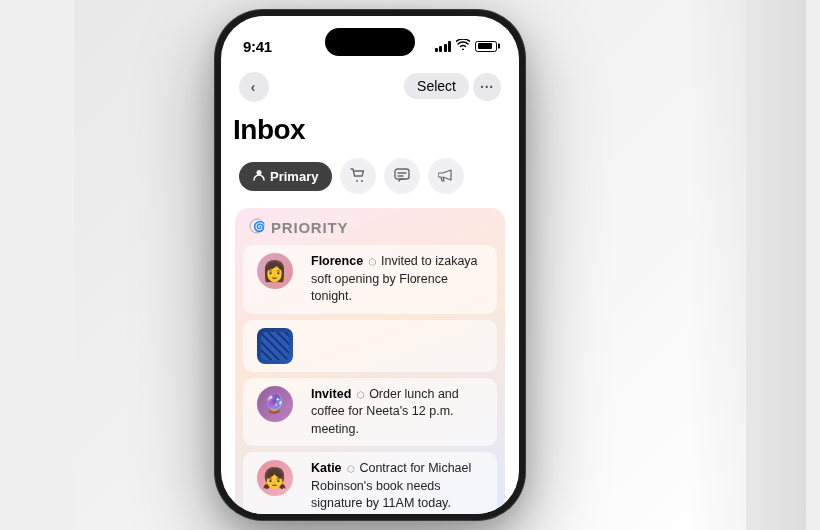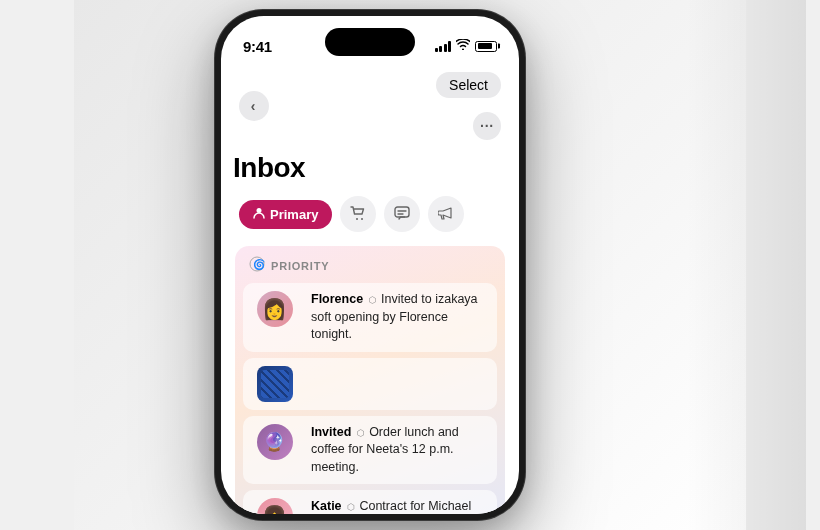--- a/index.html
+++ b/index.html
@@ -186,23 +186,22 @@
 
     .nav-back-chevron {
       color: #555;
       font-size: 14px;
       font-weight: 600;
       margin-left: -2px;
     }
 
     .nav-actions {
       display: flex;
-      align-items: flex-end;
-      gap: 14px;
-      flex-direction: column;
+      align-items: flex-start;
+      gap: 4px;
     }
 
     .nav-select-btn {
       background: #e9e9eb;
       border: none;
       border-radius: 15px;
       padding: 5px 13px;
       font-size: 14px;
       font-weight: 500;
       color: #000;
@@ -238,21 +237,21 @@
 
     
     .tabs-container {
       display: flex;
       gap: 8px;
       padding: 0 18px 14px;
       align-items: center;
     }
 
     .tab-primary {
-      background: #be185d;
+      background: #404040;
       border-radius: 20px;
       padding: 7px 14px;
       display: flex;
       align-items: center;
       gap: 5px;
       cursor: pointer;
     }
 
     .tab-primary-icon {
       color: #fff;
@@ -292,21 +291,21 @@
       align-items: center;
       gap: 6px;
       padding: 0 14px 8px;
     }
 
     .priority-icon {
       font-size: 14px;
     }
 
     .priority-label {
-      font-size: 11px;
+      font-size: 15px;
       font-weight: 600;
       color: #888;
       letter-spacing: 0.8px;
       text-transform: uppercase;
     }
 
     
     .email-item {
       display: flex;
       align-items: flex-start;

